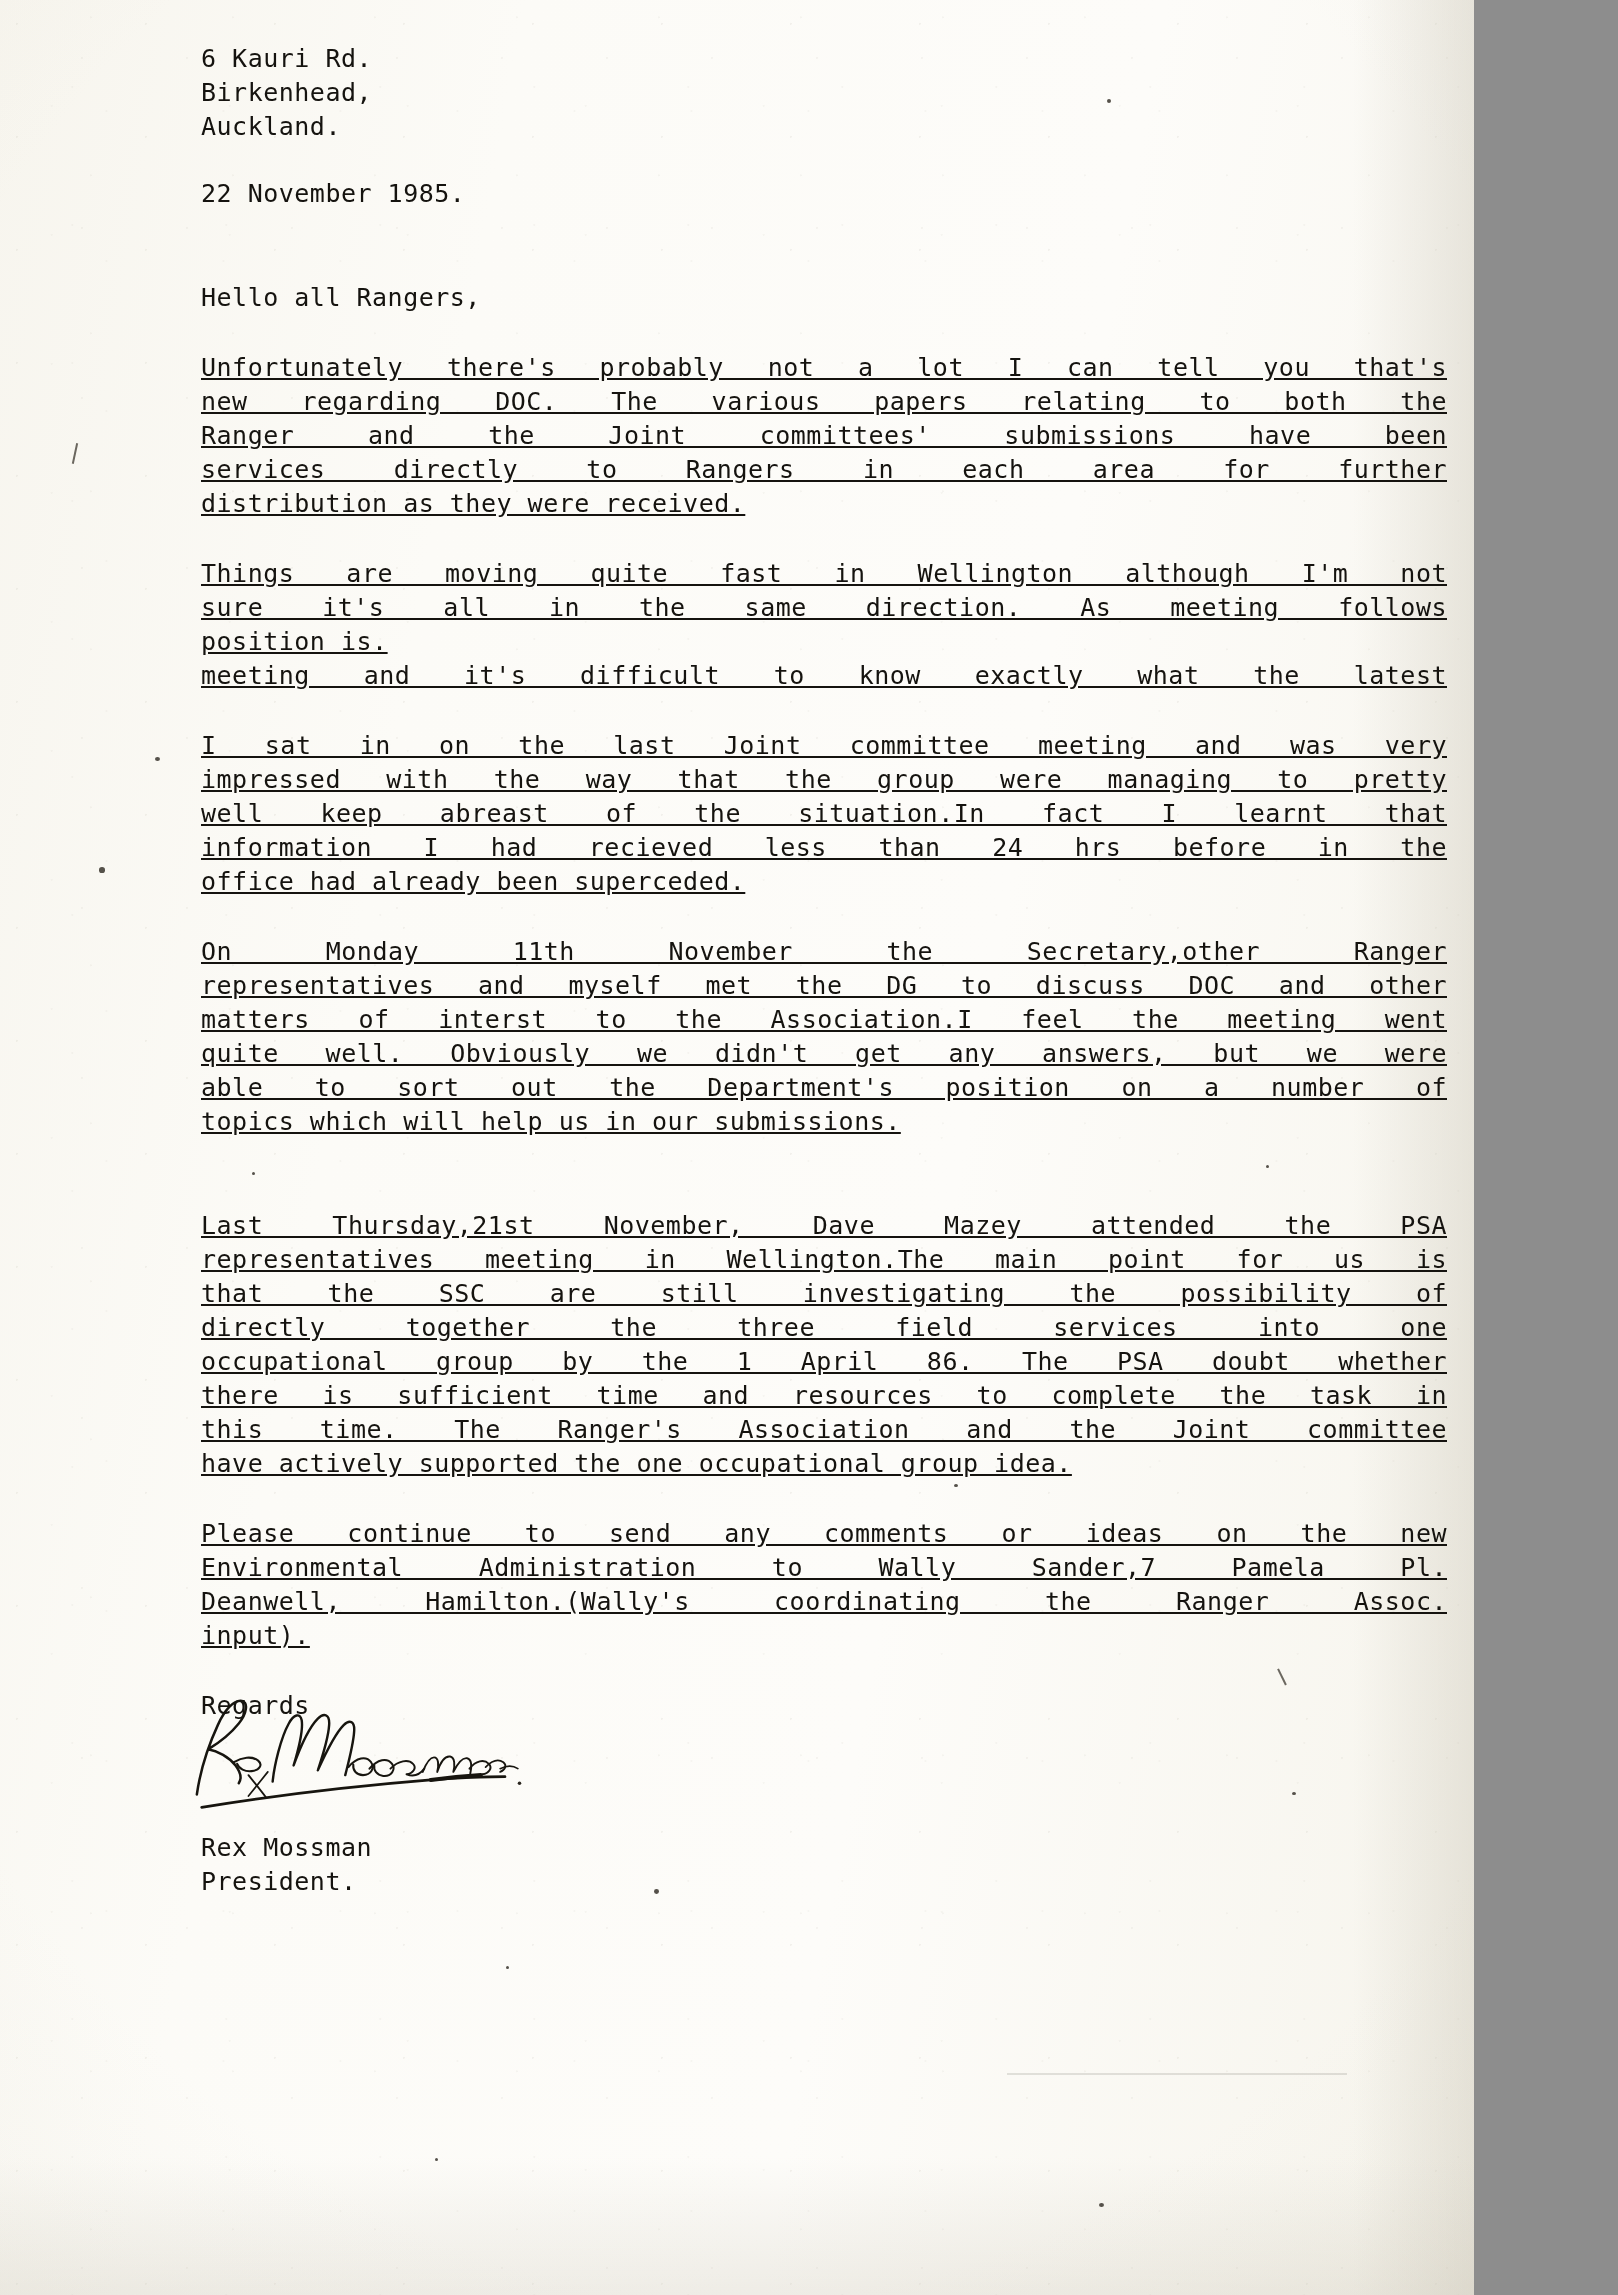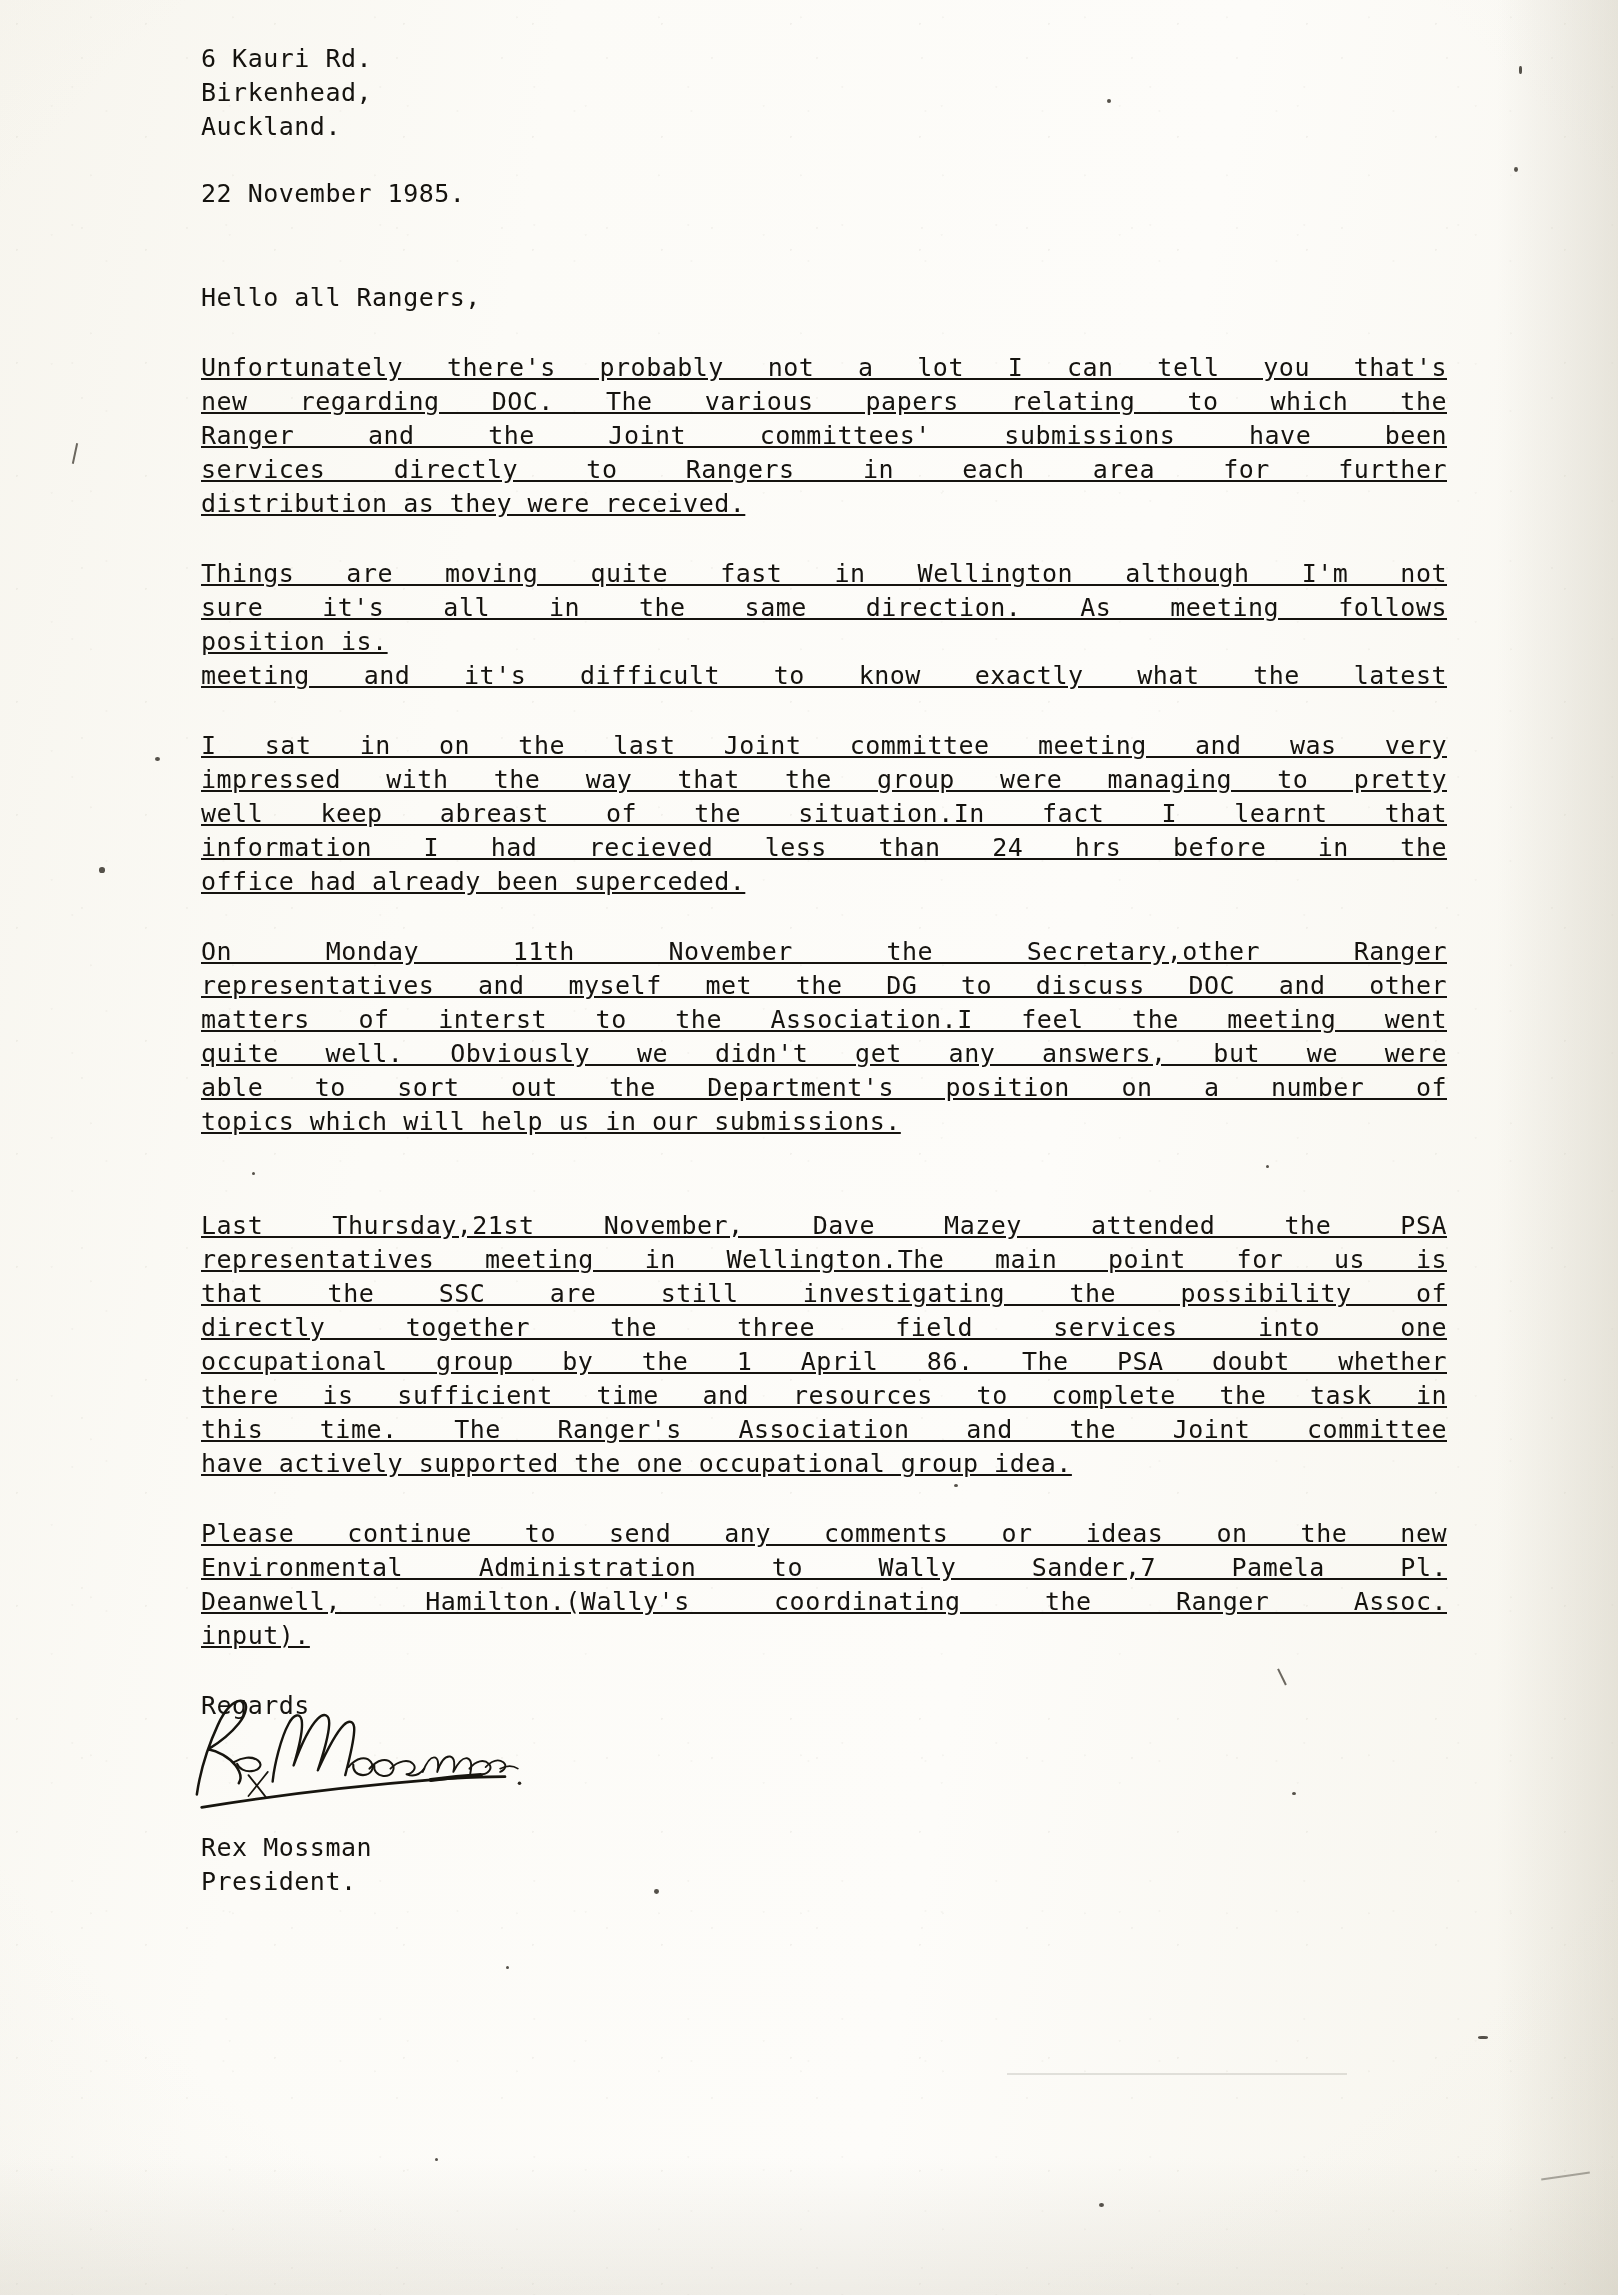--- a/index.html
+++ b/index.html
@@ -3,21 +3,21 @@
 <meta charset="utf-8">
 <style>
   html, body {
     margin: 0;
     padding: 0;
     background: #8d8d8d;
   }
 
   .page {
     position: relative;
-    width: 1618px;
+    width: 1474px;
     height: 2295px;
     background: #fbfaf6;
     overflow: hidden;
     box-sizing: border-box;
   }
 
   
   .paper-tone {
     position: absolute;
     inset: 0;
@@ -142,21 +142,21 @@
     <div class="date-line">22 November 1985.</div>
 
     <div class="block-gap-lg"></div>
 
     <div class="salutation">Hello all Rangers,</div>
 
     <div class="block-gap-md"></div>
 
     <p class="para">
       <span class="jline">Unfortunately there's probably not a lot I can tell you that's</span>
-      <span class="jline">new regarding DOC. The various papers relating to which the</span>
+      <span class="jline">new regarding DOC. The various papers relating to both the</span>
       <span class="jline">Ranger and the Joint committees' submissions have been</span>
       <span class="jline">services directly to Rangers in each area for further</span>
       <span class="jline last">distribution as they were received.</span>
     </p>
 
     <div class="block-gap-md"></div>
 
     <p class="para">
       <span class="jline">Things are moving quite fast in Wellington although I'm not</span>
       <span class="jline">sure it's all in the same direction. As meeting follows</span>

